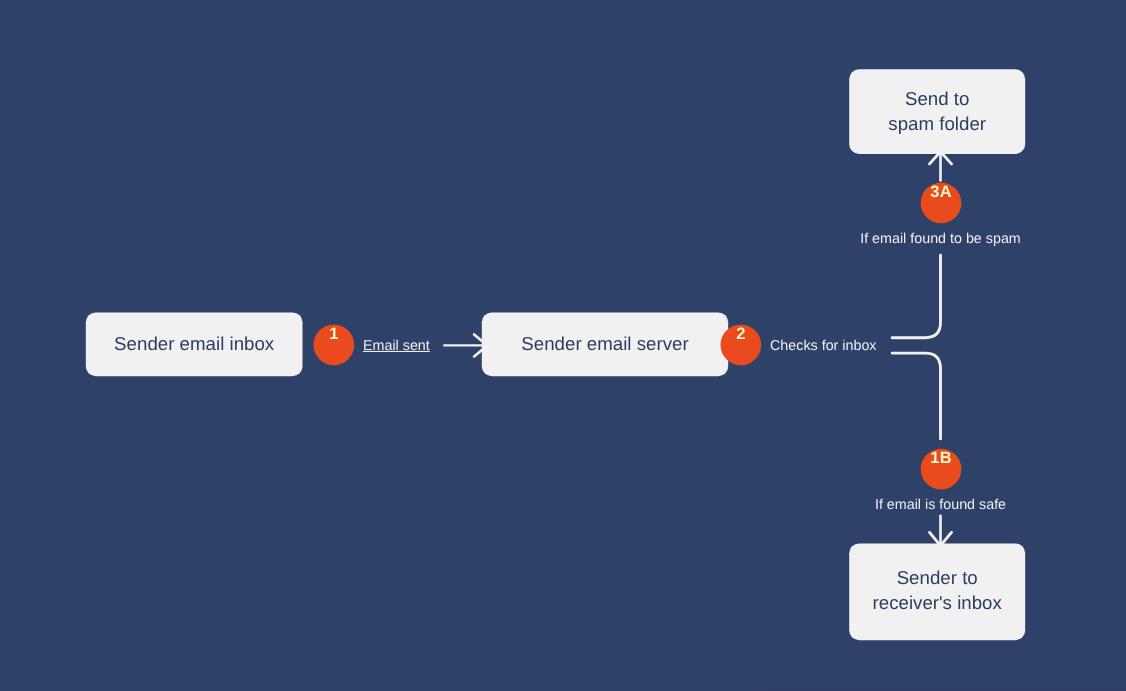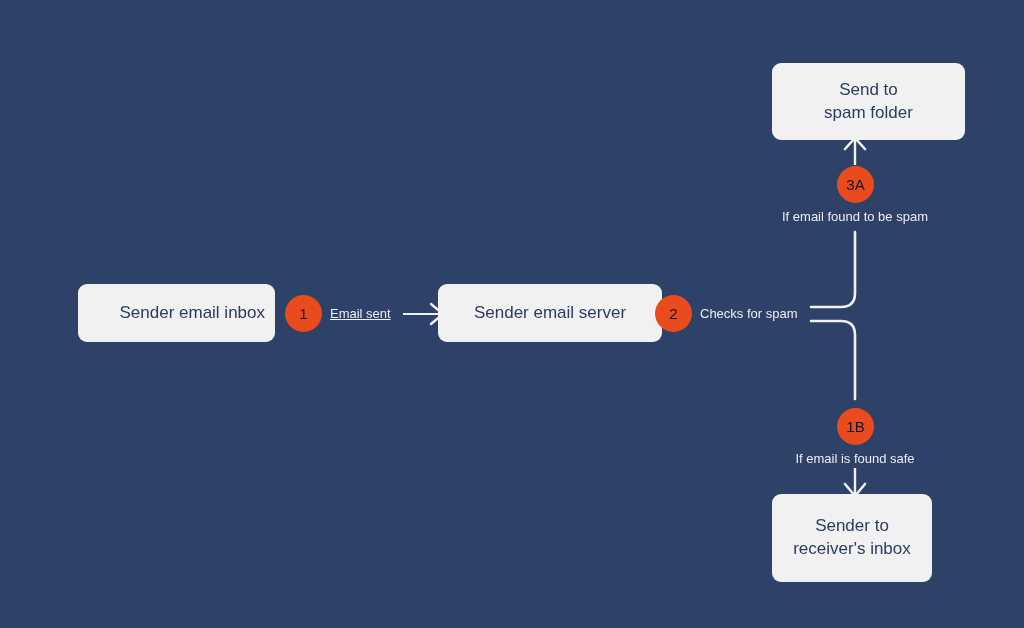--- a/index.html
+++ b/index.html
@@ -39,26 +39,27 @@
     line-height: 1.35;
     font-size: 17px;
     box-sizing: border-box;
     padding: 6px 10px;
   }
 
   .badge {
     position: absolute;
     background: #ea4b1c;
     border-radius: 50%;
-    color: #0f172a;
+    color: #fef9c3;
     display: flex;
-    align-items: center;
+    align-items: flex-start;
     justify-content: center;
     font-size: 15px;
     letter-spacing: 0.2px;
+    font-weight: bold;
   }
 
   .caption {
     position: absolute;
     color: #eceef2;
     font-size: 13px;
     white-space: nowrap;
     text-align: center;
   }
 </style>
@@ -75,29 +76,29 @@
     <path d="M 811 307 H 841 Q 855 307 855 293 V 232" fill="none" stroke="#f1f1f2" stroke-width="2.6" stroke-linecap="round"></path>
     <path d="M 811 321 H 841 Q 855 321 855 335 V 399" fill="none" stroke="#f1f1f2" stroke-width="2.6" stroke-linecap="round"></path>
 
     <line x1="855" y1="165" x2="855" y2="137" stroke="#f1f1f2" stroke-width="2.4"></line>
     <polyline points="845,149 855,138 865,149" fill="none" stroke="#f1f1f2" stroke-width="2.6" stroke-linecap="round" stroke-linejoin="round"></polyline>
 
     <line x1="855" y1="468" x2="855" y2="495" stroke="#f1f1f2" stroke-width="2.4"></line>
     <polyline points="845,484 855,496 865,484" fill="none" stroke="#f1f1f2" stroke-width="2.6" stroke-linecap="round" stroke-linejoin="round"></polyline>
   </svg>
 
-  <div class="node" style="left:78px; top:284px; width:197px; height:58px;justify-content:flex-end;">
+  <div class="node" style="left:78px; top:284px; width:197px; height:58px;">
     <span>Sender email inbox</span>
   </div>
 
   <div class="node" style="left:438px; top:284px; width:224px; height:58px;">
     <span>Sender email server</span>
   </div>
 
-  <div class="node" style="left:772px; top:63px; width:193px; height:77px; flex-direction:column;">
+  <div class="node" style="left:772px; top:63px; width:160px; height:77px; flex-direction:column;">
     <span>Send to</span>
     <span>spam folder</span>
   </div>
 
   <div class="node" style="left:772px; top:494px; width:160px; height:88px; flex-direction:column;">
     <span>Sender to</span>
     <span>receiver's inbox</span>
   </div>
 
   <div class="badge" style="left:285px; top:295px; width:37px; height:37px;">
@@ -111,19 +112,19 @@
   <div class="badge" style="left:837px; top:166px; width:37px; height:37px;">
     <span>3A</span>
   </div>
 
   <div class="badge" style="left:837px; top:408px; width:37px; height:37px;">
     <span>1B</span>
   </div>
 
   <div class="caption" style="left:330px; top:306px;text-decoration:underline;">Email sent</div>
 
-  <div class="caption" style="left:700px; top:306px;">Checks for spam</div>
+  <div class="caption" style="left:700px; top:306px;">Checks for inbox</div>
 
   <div class="caption" style="left:755px; top:209px; width:200px;">If email found to be spam</div>
 
   <div class="caption" style="left:755px; top:451px; width:200px;">If email is found safe</div>
 
 </div>
 
 </body></html>

